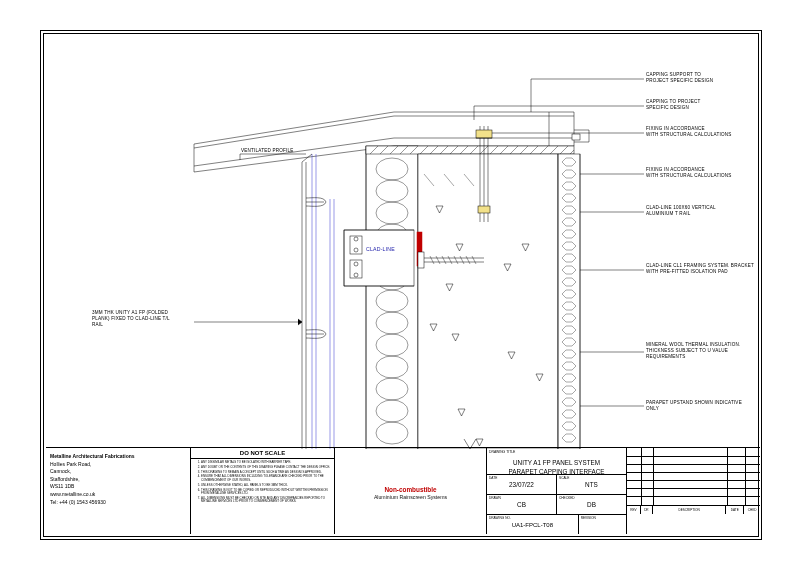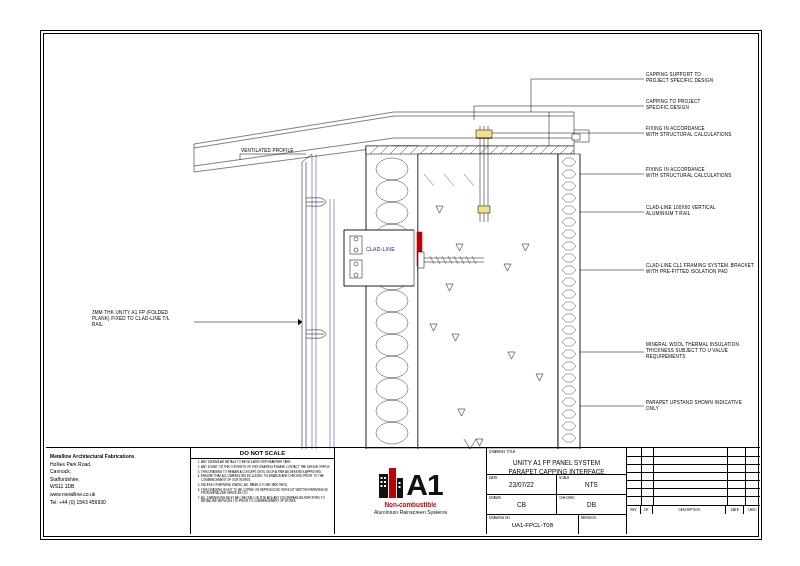--- a/index.html
+++ b/index.html
@@ -251,38 +251,20 @@
               <li>ENSURE THAT ALL DIMENSIONS INCLUDING TOLERANCE ARE CHECKED PRIOR TO THE COMMENCEMENT OF OUR WORKS.</li>
               <li>UNLESS OTHERWISE STATED, ALL PANELS TO BE 3MM THICK.</li>
               <li>THIS DRAWING IS NOT TO BE COPIED OR REPRODUCED WITHOUT WRITTEN PERMISSION FROM METALLINE SERVICES LTD.</li>
               <li>ALL DIMENSIONS MUST BE CHECKED ON SITE AND ANY DISCREPANCIES REPORTED TO METALLINE SERVICES LTD PRIOR TO COMMENCEMENT OF WORKS.</li>
             </ol>
           </div>
         </div>
 
         <div class="tb-cell logo-cell">
           <div class="logo-wrap">
-            <div class="logo-row">
-              <svg width="26" height="30" viewBox="0 0 26 30">
-                <rect x="1" y="6" width="9" height="24" fill="#111"></rect>
-                <rect x="11" y="0" width="7" height="30" fill="#c00000"></rect>
-                <rect x="19" y="10" width="6" height="20" fill="#111"></rect>
-                <g fill="#fff">
-                  <rect x="2.5" y="9" width="2" height="2"></rect>
-                    <rect x="6" y="9" width="2" height="2"></rect>
-                  <rect x="2.5" y="13" width="2" height="2"></rect>
-                    <rect x="6" y="13" width="2" height="2"></rect>
-                  <rect x="2.5" y="17" width="2" height="2"></rect>
-                    <rect x="6" y="17" width="2" height="2"></rect>
-                  <rect x="20.5" y="14" width="2" height="2"></rect>
-                    <rect x="20.5" y="18" width="2" height="2"></rect>
-                </g>
-              </svg>
-              <span class="logo-a1">A1</span>
-            </div>
             <div class="logo-nc">Non-combustible</div>
             <div class="logo-sub">Aluminium Rainscreen Systems</div>
           </div>
         </div>
 
         <div class="tb-cell info-cell">
           <div class="dt-head">DRAWING TITLE</div>
           <div class="dt-title">UNITY A1 FP PANEL SYSTEM</div>
           <div class="dt-title" style="padding-top:0">PARAPET CAPPING INTERFACE</div>
           <div class="grid2">

